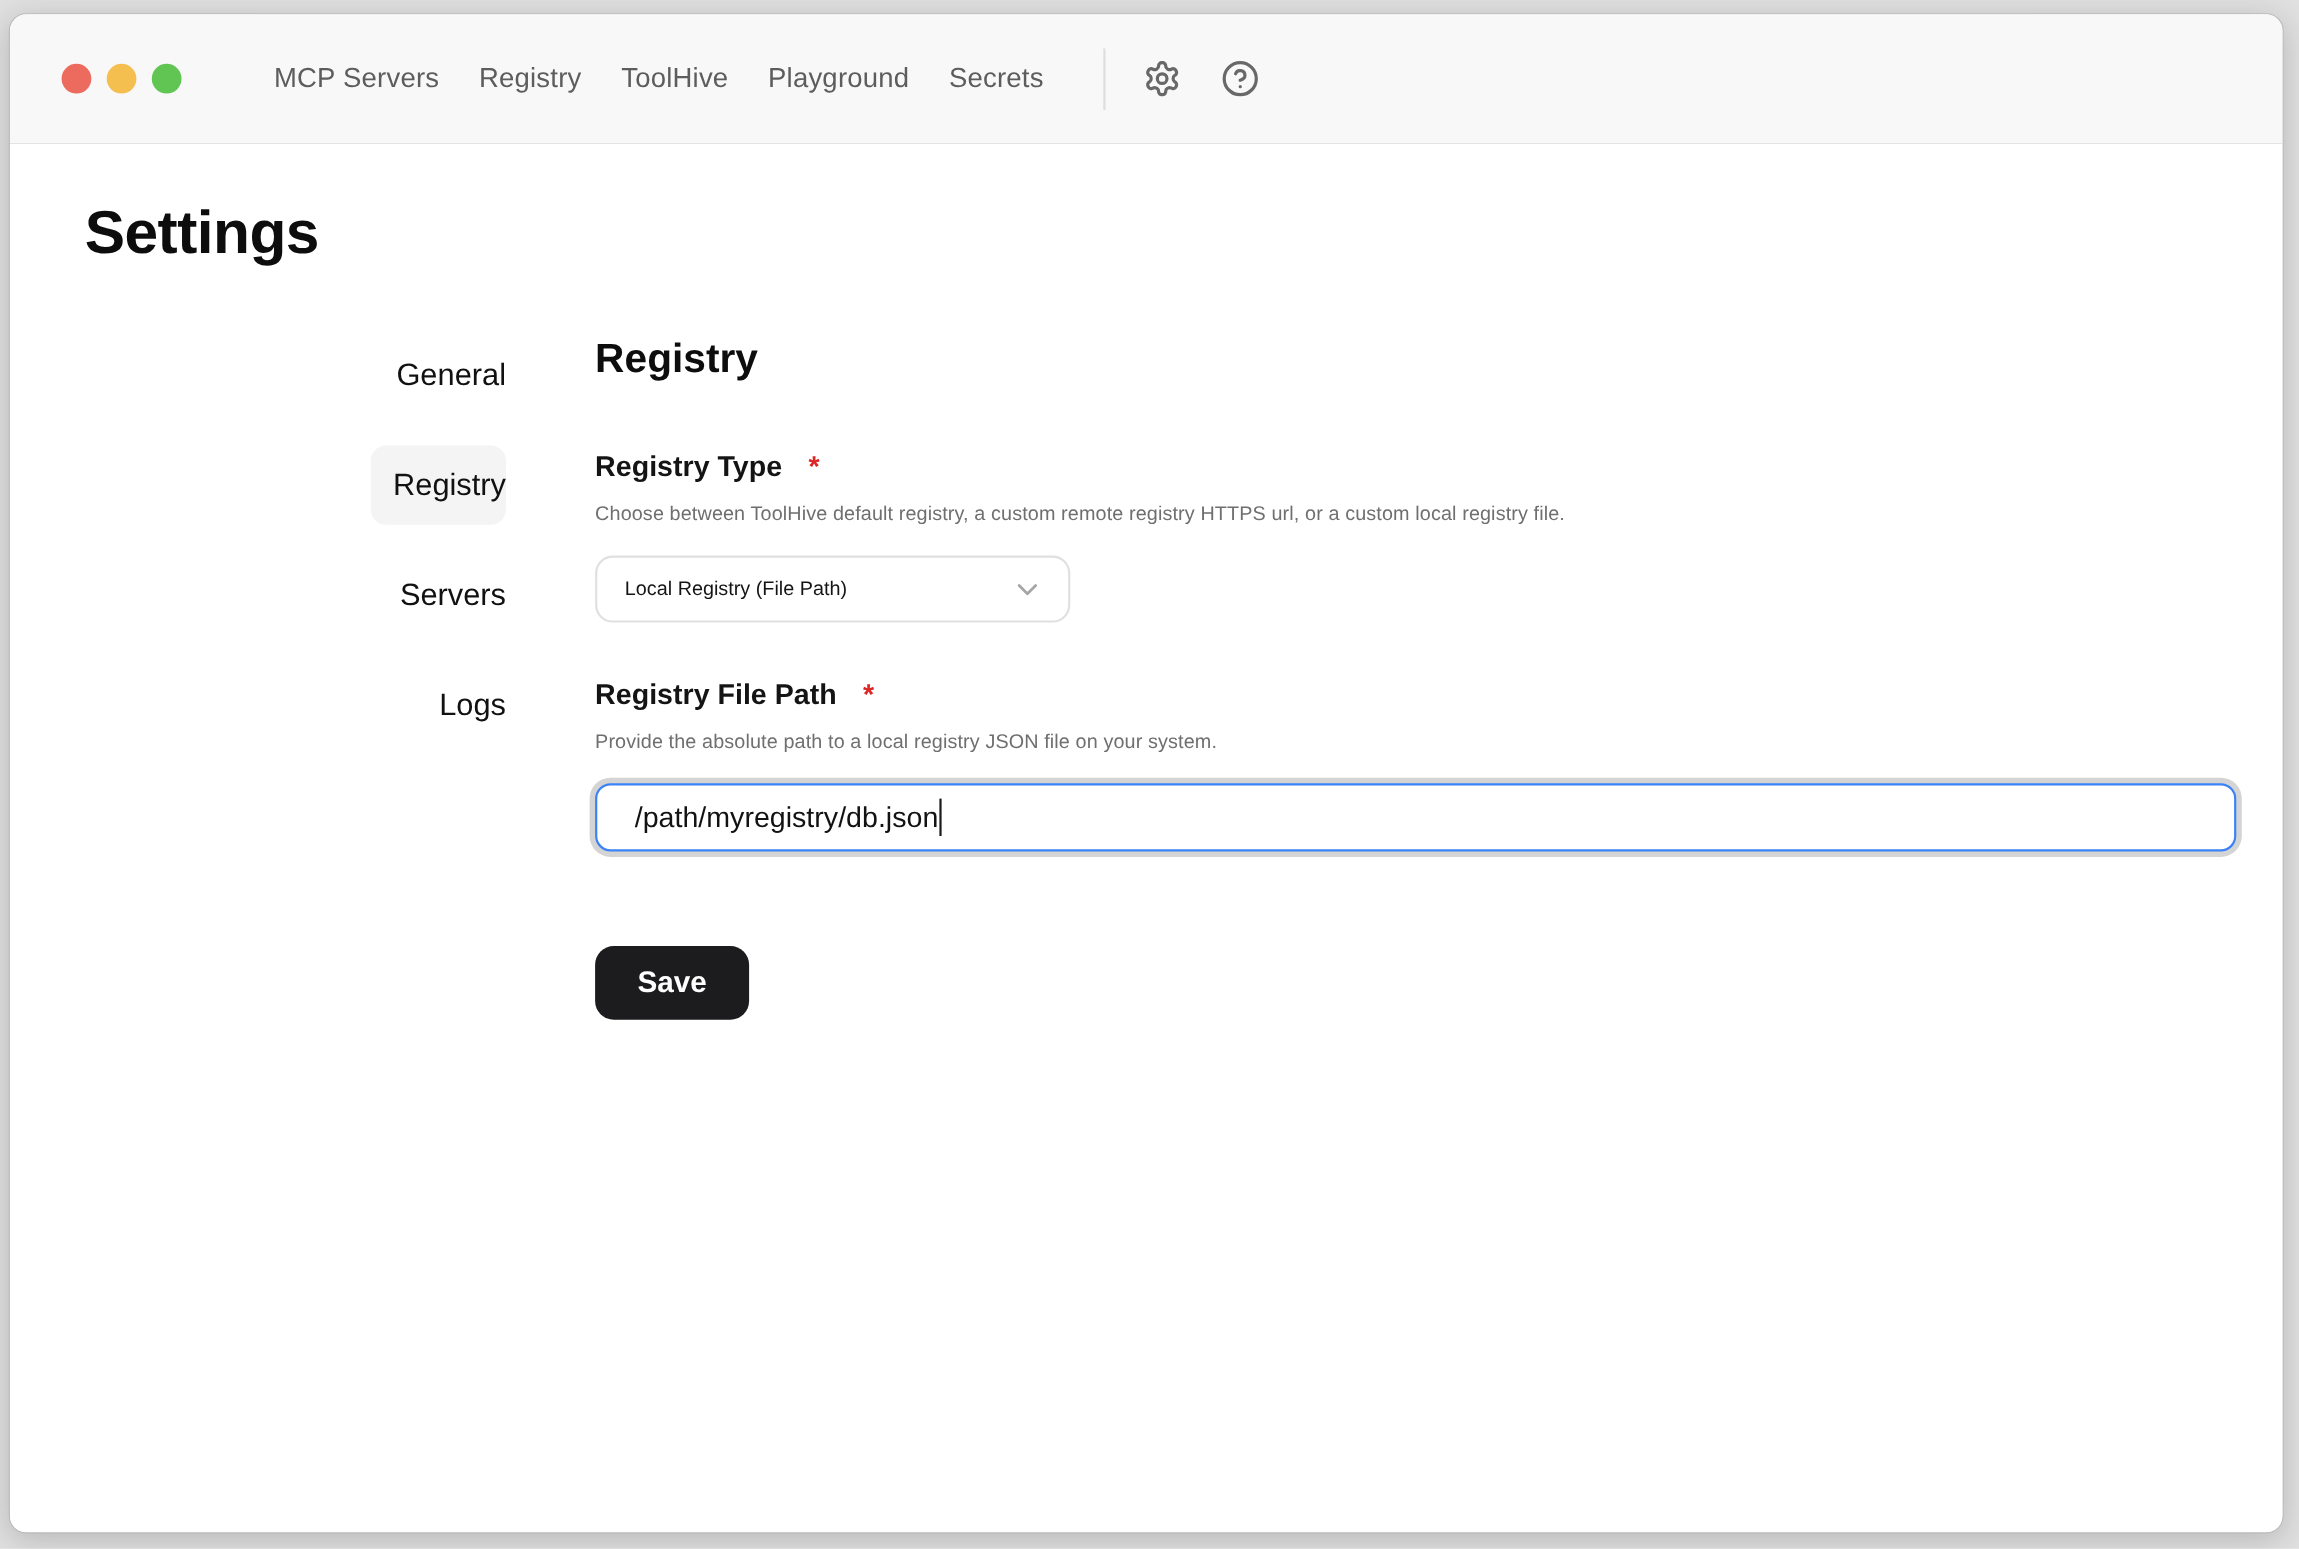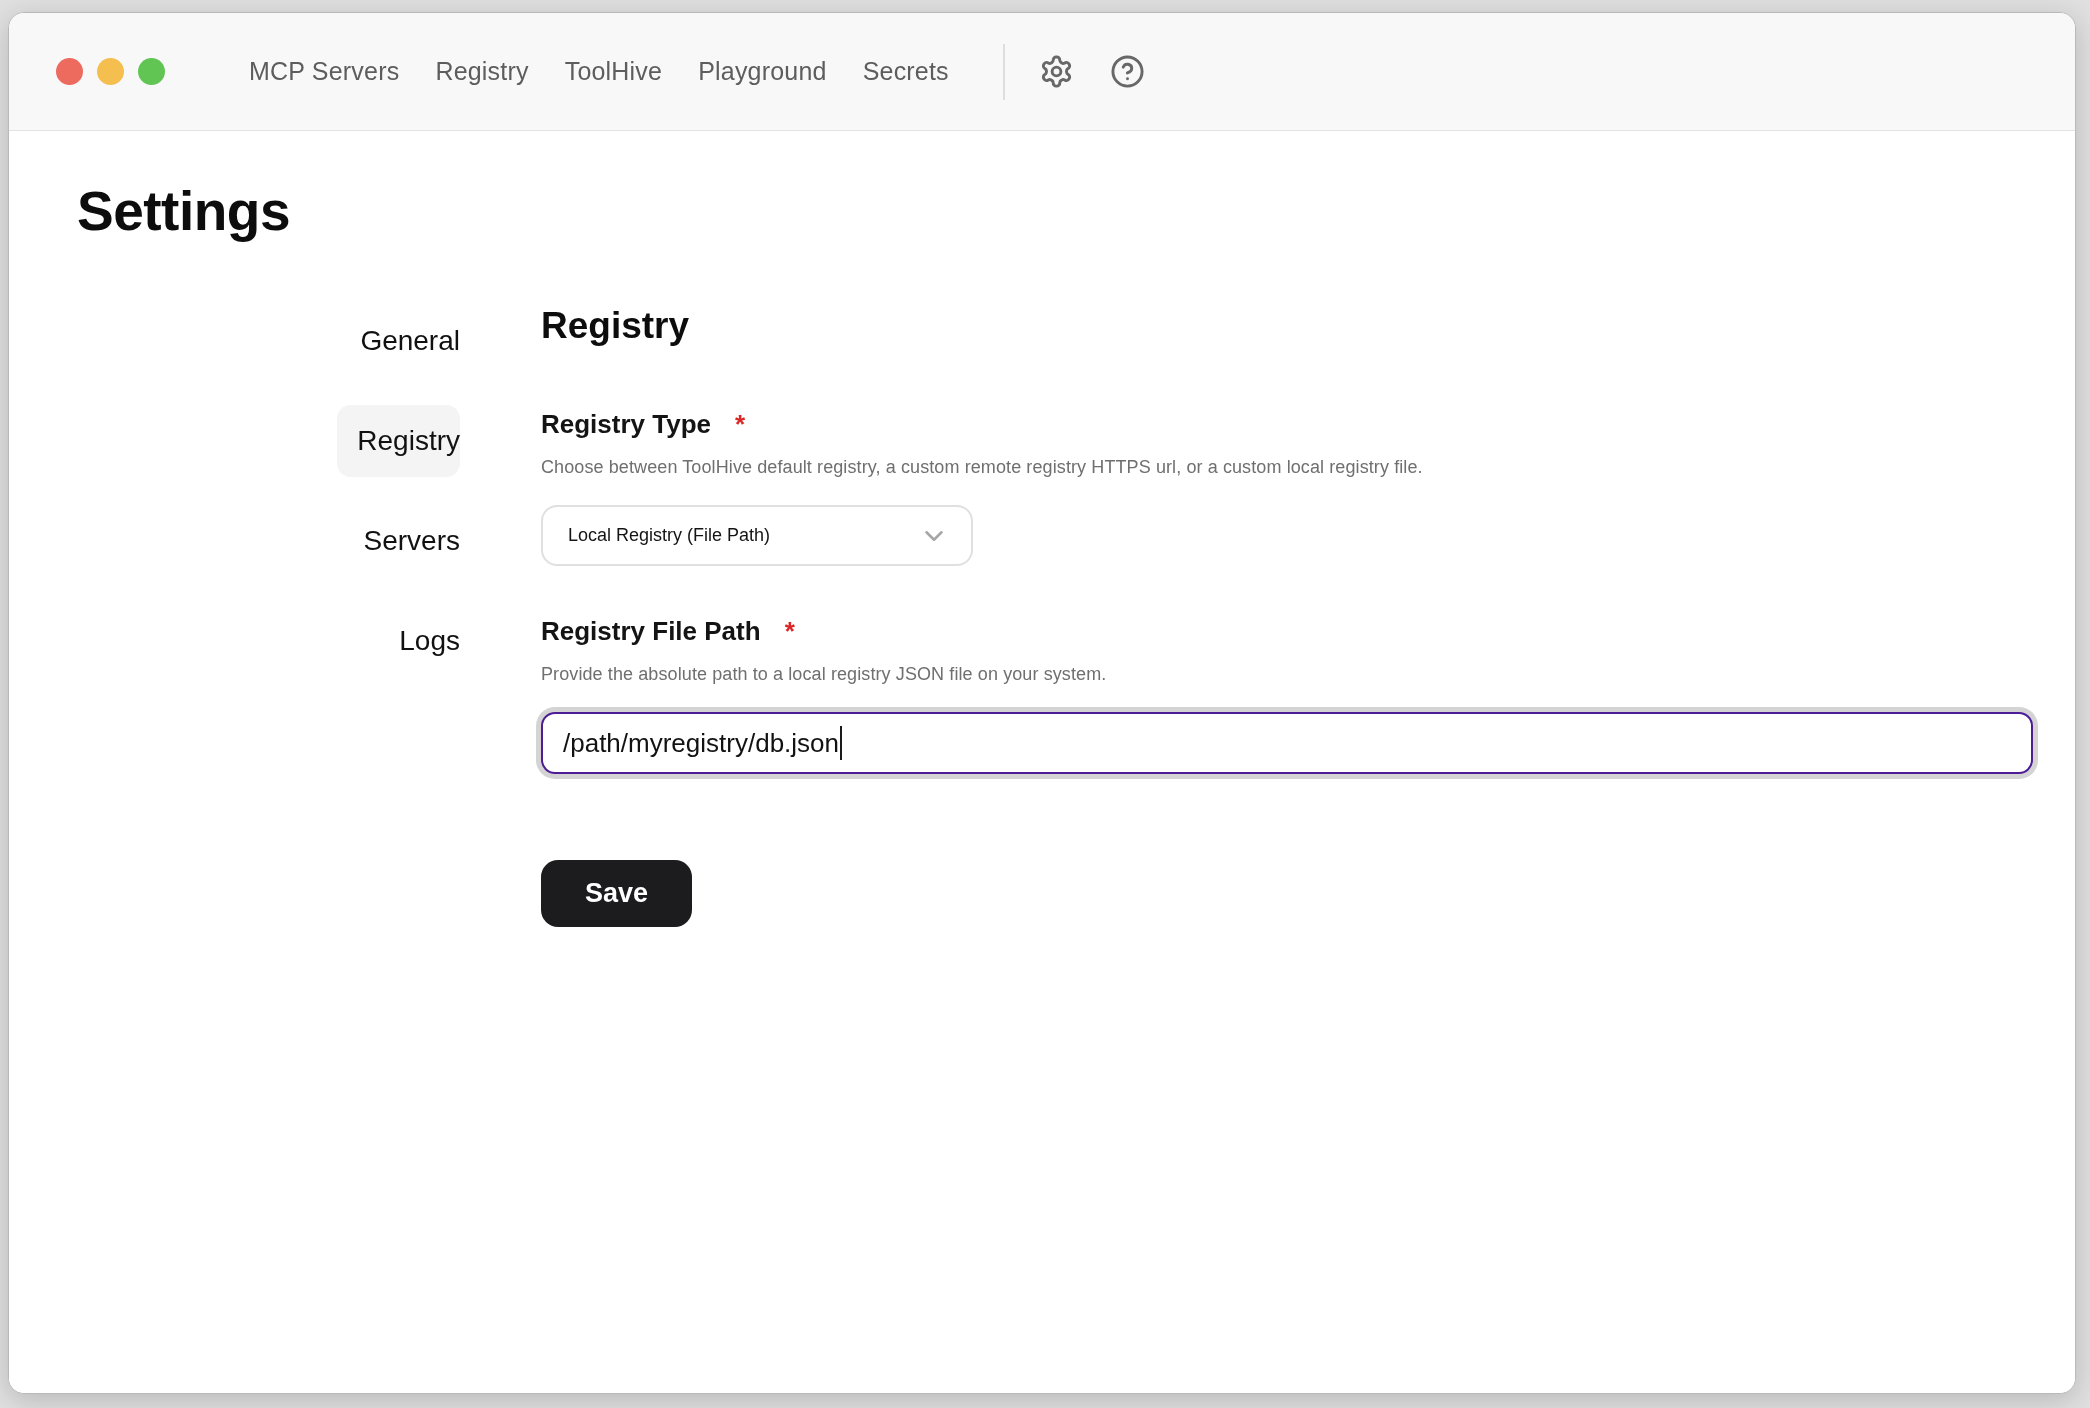--- a/index.html
+++ b/index.html
@@ -124,36 +124,36 @@
     font-family: inherit;
     cursor: default;
   }
   .select-control svg { width: 30px; height: 30px; stroke: #a6a6a6; fill: none;
     stroke-width: 2; stroke-linecap: round; stroke-linejoin: round; }
 
   
   .text-input {
     margin-top: 27px;
     width: 1492px; height: 62px;
-    border: 2px solid #4c1d95;
+    border: 2px solid #3b82f6;
     border-radius: 14px;
     background: #ffffff;
     box-shadow: 0 0 0 5px #d4d4d4;
     display: flex; align-items: center;
-    padding: 0 20px;
+    padding: 0 34px;
     font-size: 26px;
     color: #121212;
     cursor: text;
   }
   .caret { width: 2px; height: 34px; background: #1a1a1a; margin-left: 1px; }
 
   
   .save-button {
     margin-top: 36px;
-    width: 151px; height: 67px;
+    width: 140px; height: 67px;
     background: #1c1c1e;
     color: #ffffff;
     border: none; border-radius: 17px;
     font-size: 27px; font-weight: 700;
     font-family: inherit;
     cursor: default;
   }
 </style>
 </head>
 <body>

